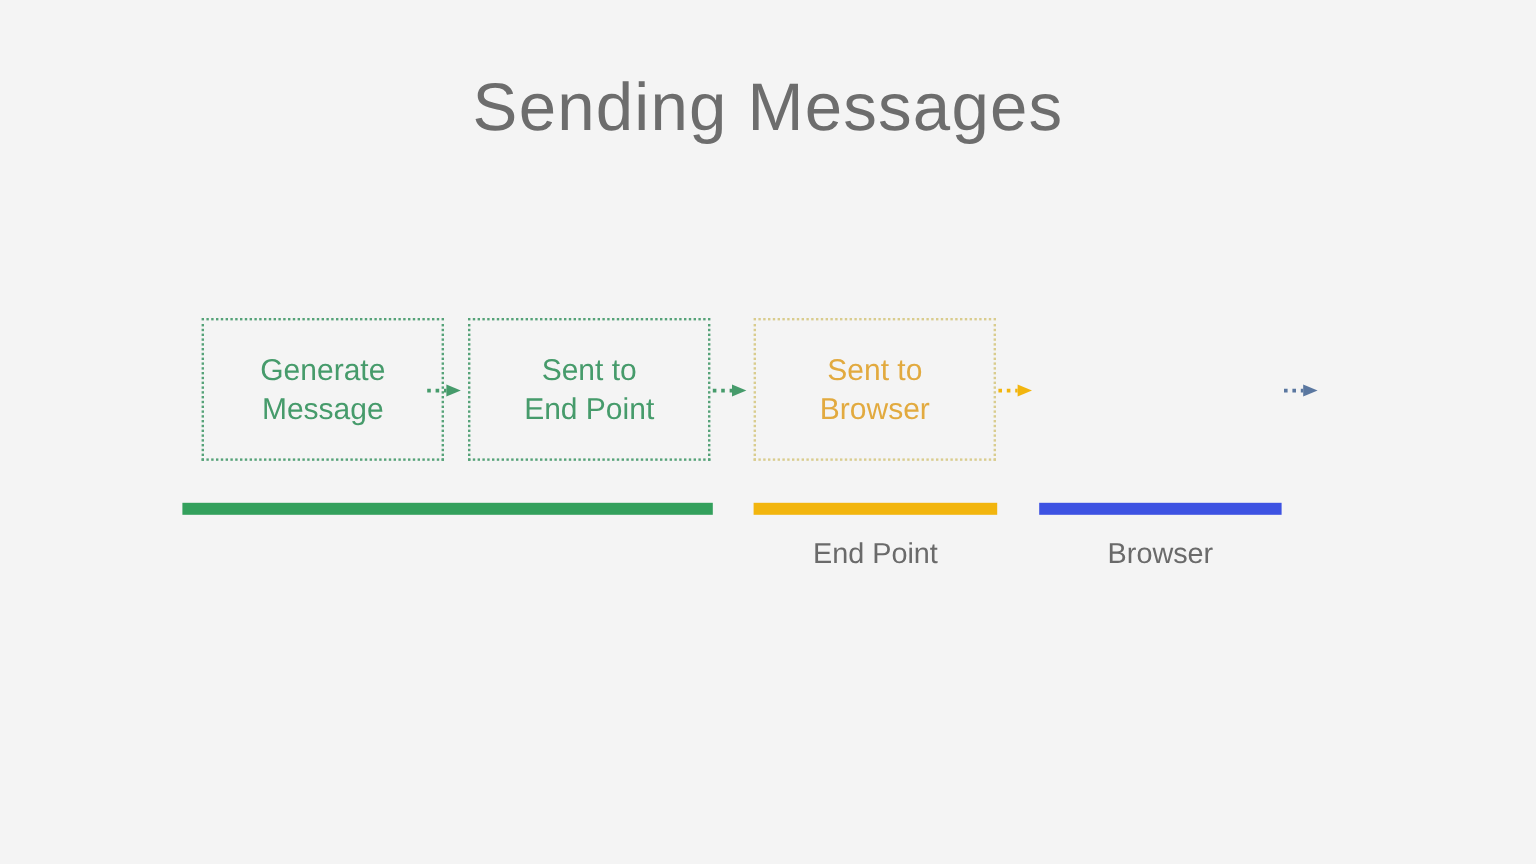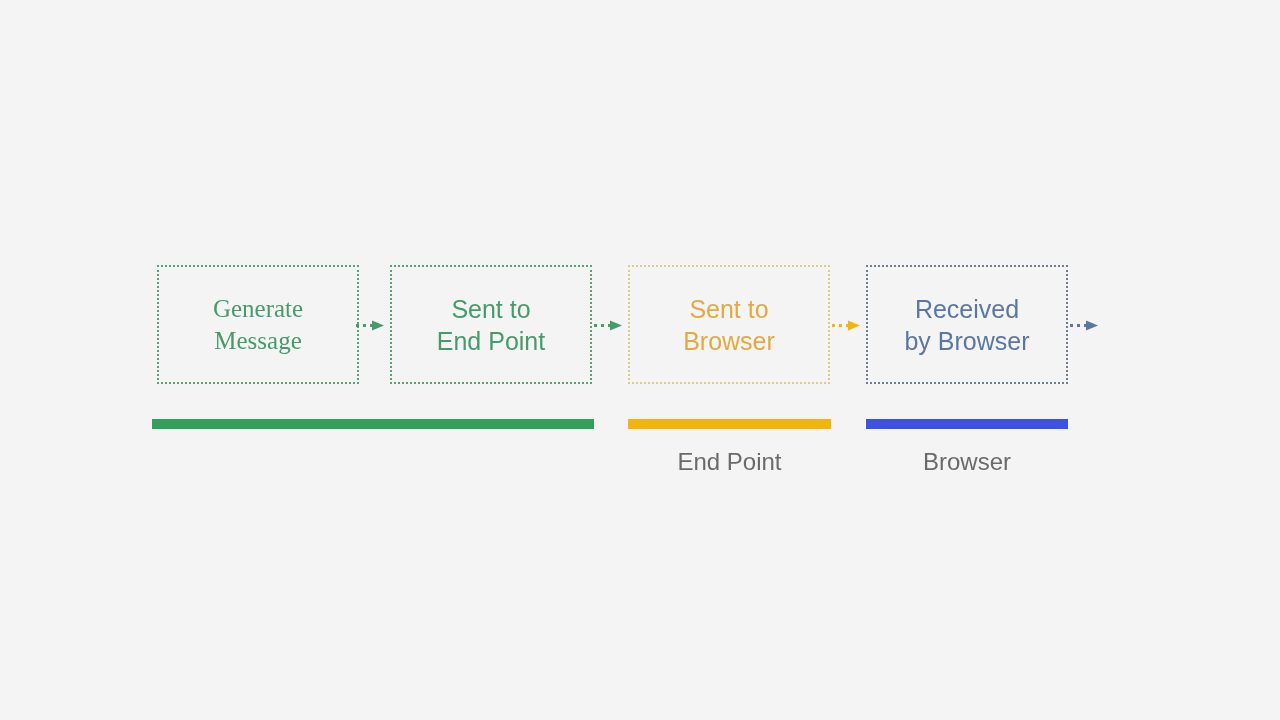--- a/index.html
+++ b/index.html
@@ -37,21 +37,21 @@
     align-items: center;
     justify-content: center;
     text-align: center;
     font-size: 25px;
     line-height: 32px;
     white-space: pre-line;
   }
   .step.green  { color: var(--green_text);  border-color: var(--green_border); }
   .step.yellow { color: var(--yellow_text); border-color: var(--yellow_border); }
   .step.blue   { color: var(--blue_text);   border-color: var(--blue_border); }
-  .step1 { left: 157px; font-family: Liberation Serif, serif; }
+  .step1 { left: 168px; }
   .step2 { left: 390px; }
   .step3 { left: 628px; }
   .step4 { left: 866px; }
 
   .arrow {
     position: absolute;
     top: 319px;
     width: 30px;
     height: 13px;
   }
@@ -81,29 +81,28 @@
   }
   .lane-label.l1 { left: 152px; width: 442px; }
   .lane-label.l2 { left: 628px; width: 203px; }
   .lane-label.l3 { left: 866px; width: 202px; }
 </style>
 </head>
 <body>
 
 <div class="slide">
 
+  <div class="title">Sending Messages</div>
 
   <div class="step step1 green">Generate
 Message</div>
   <div class="step step2 green">Sent to
 End Point</div>
   <div class="step step3 yellow">Sent to
 Browser</div>
-  <div class="step step4 blue">Received
-by Browser</div>
 
   <svg class="arrow arrow1 green" viewBox="0 0 30 13">
     <line x1="1" y1="6.5" x2="17" y2="6.5" stroke-width="3" stroke-dasharray="3 4"></line>
     <path d="M17 1.5 L29 6.5 L17 11.5 Z"></path>
   </svg>
   <svg class="arrow arrow2 green" viewBox="0 0 30 13">
     <line x1="1" y1="6.5" x2="17" y2="6.5" stroke-width="3" stroke-dasharray="3 4"></line>
     <path d="M17 1.5 L29 6.5 L17 11.5 Z"></path>
   </svg>
   <svg class="arrow arrow3 yellow" viewBox="0 0 30 13">

